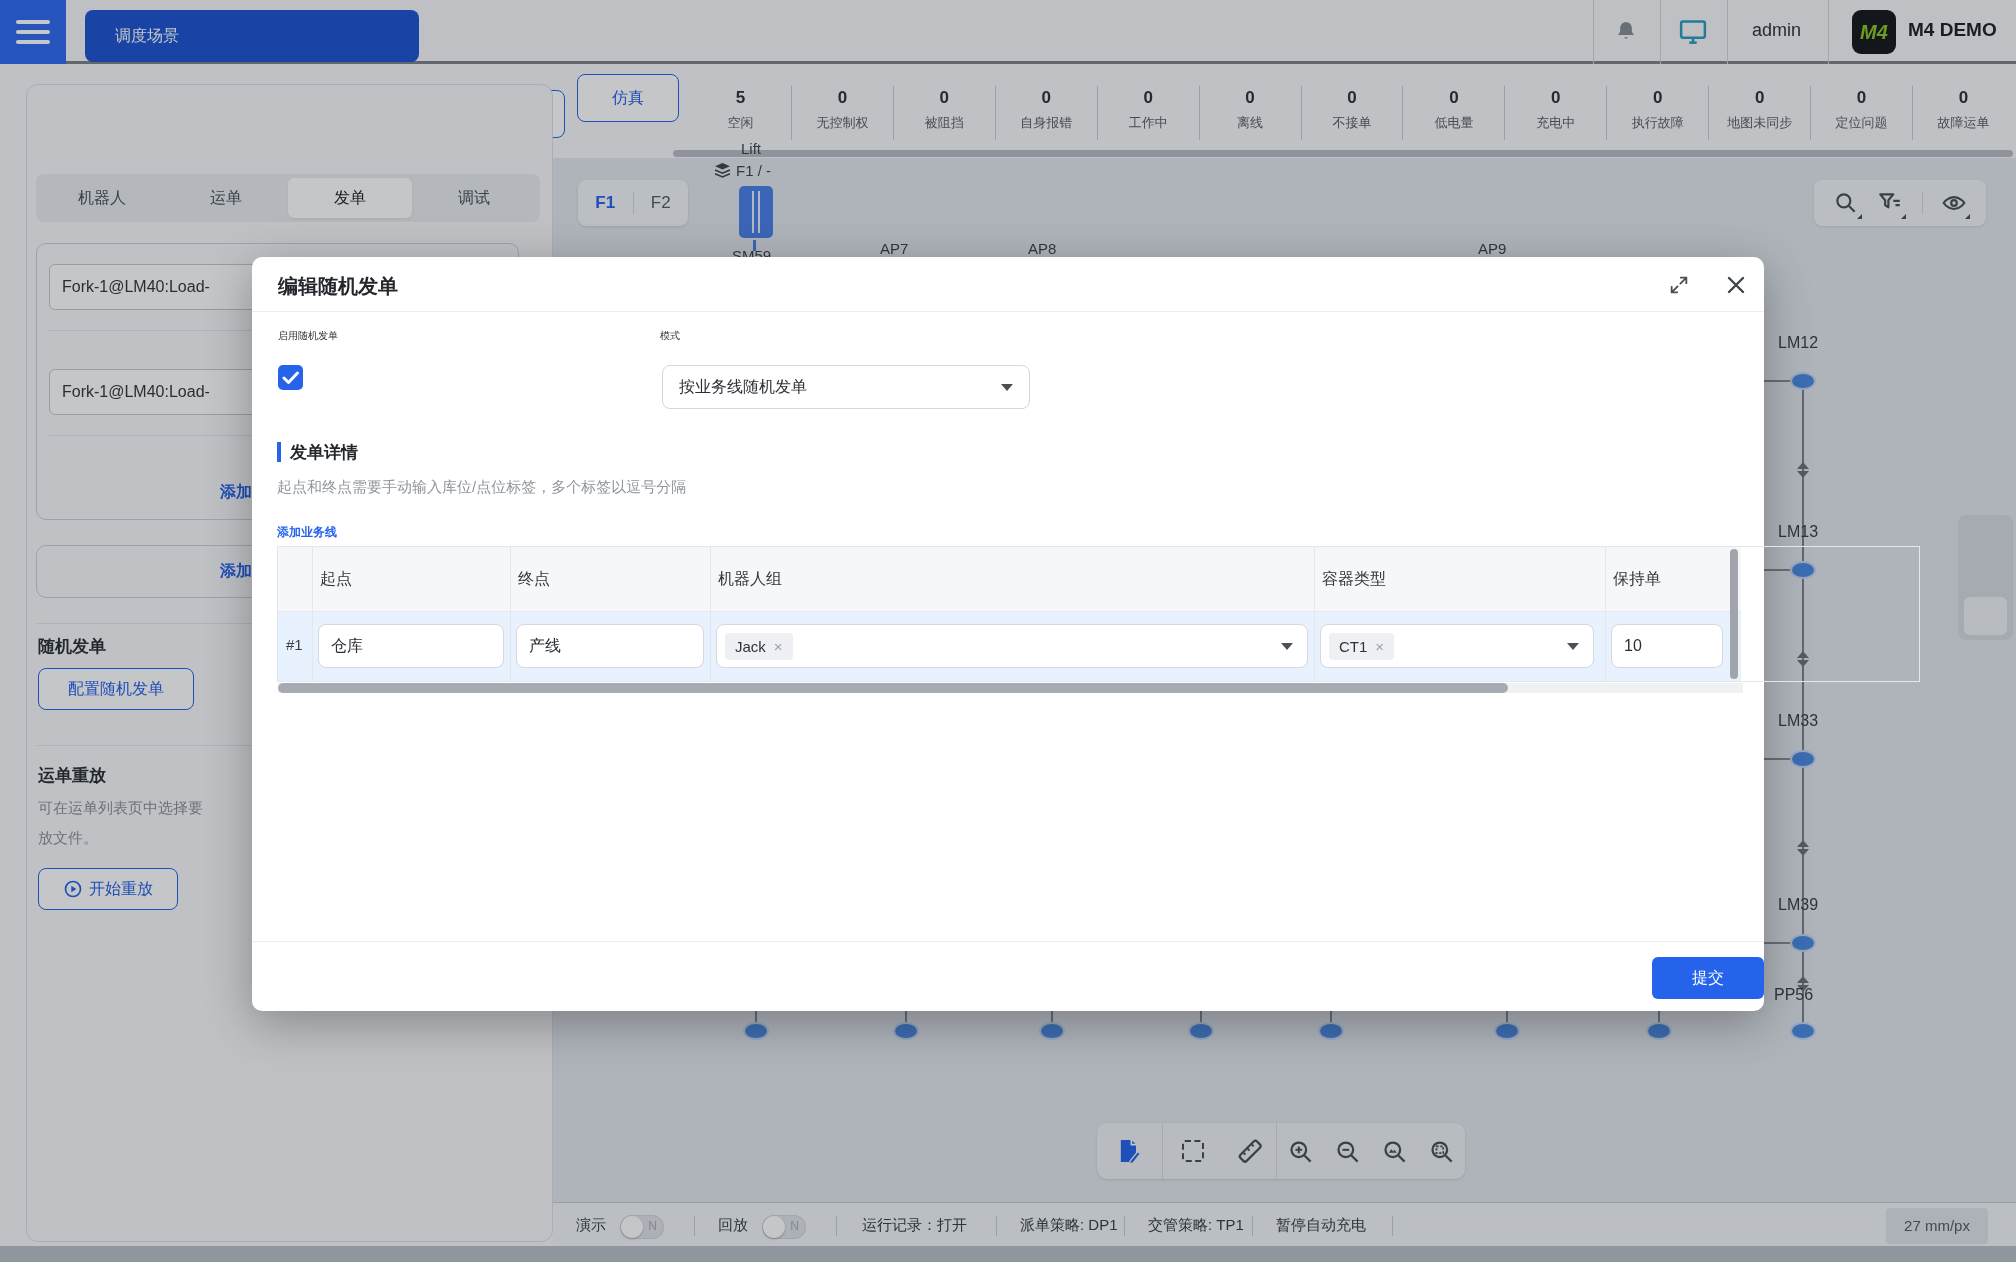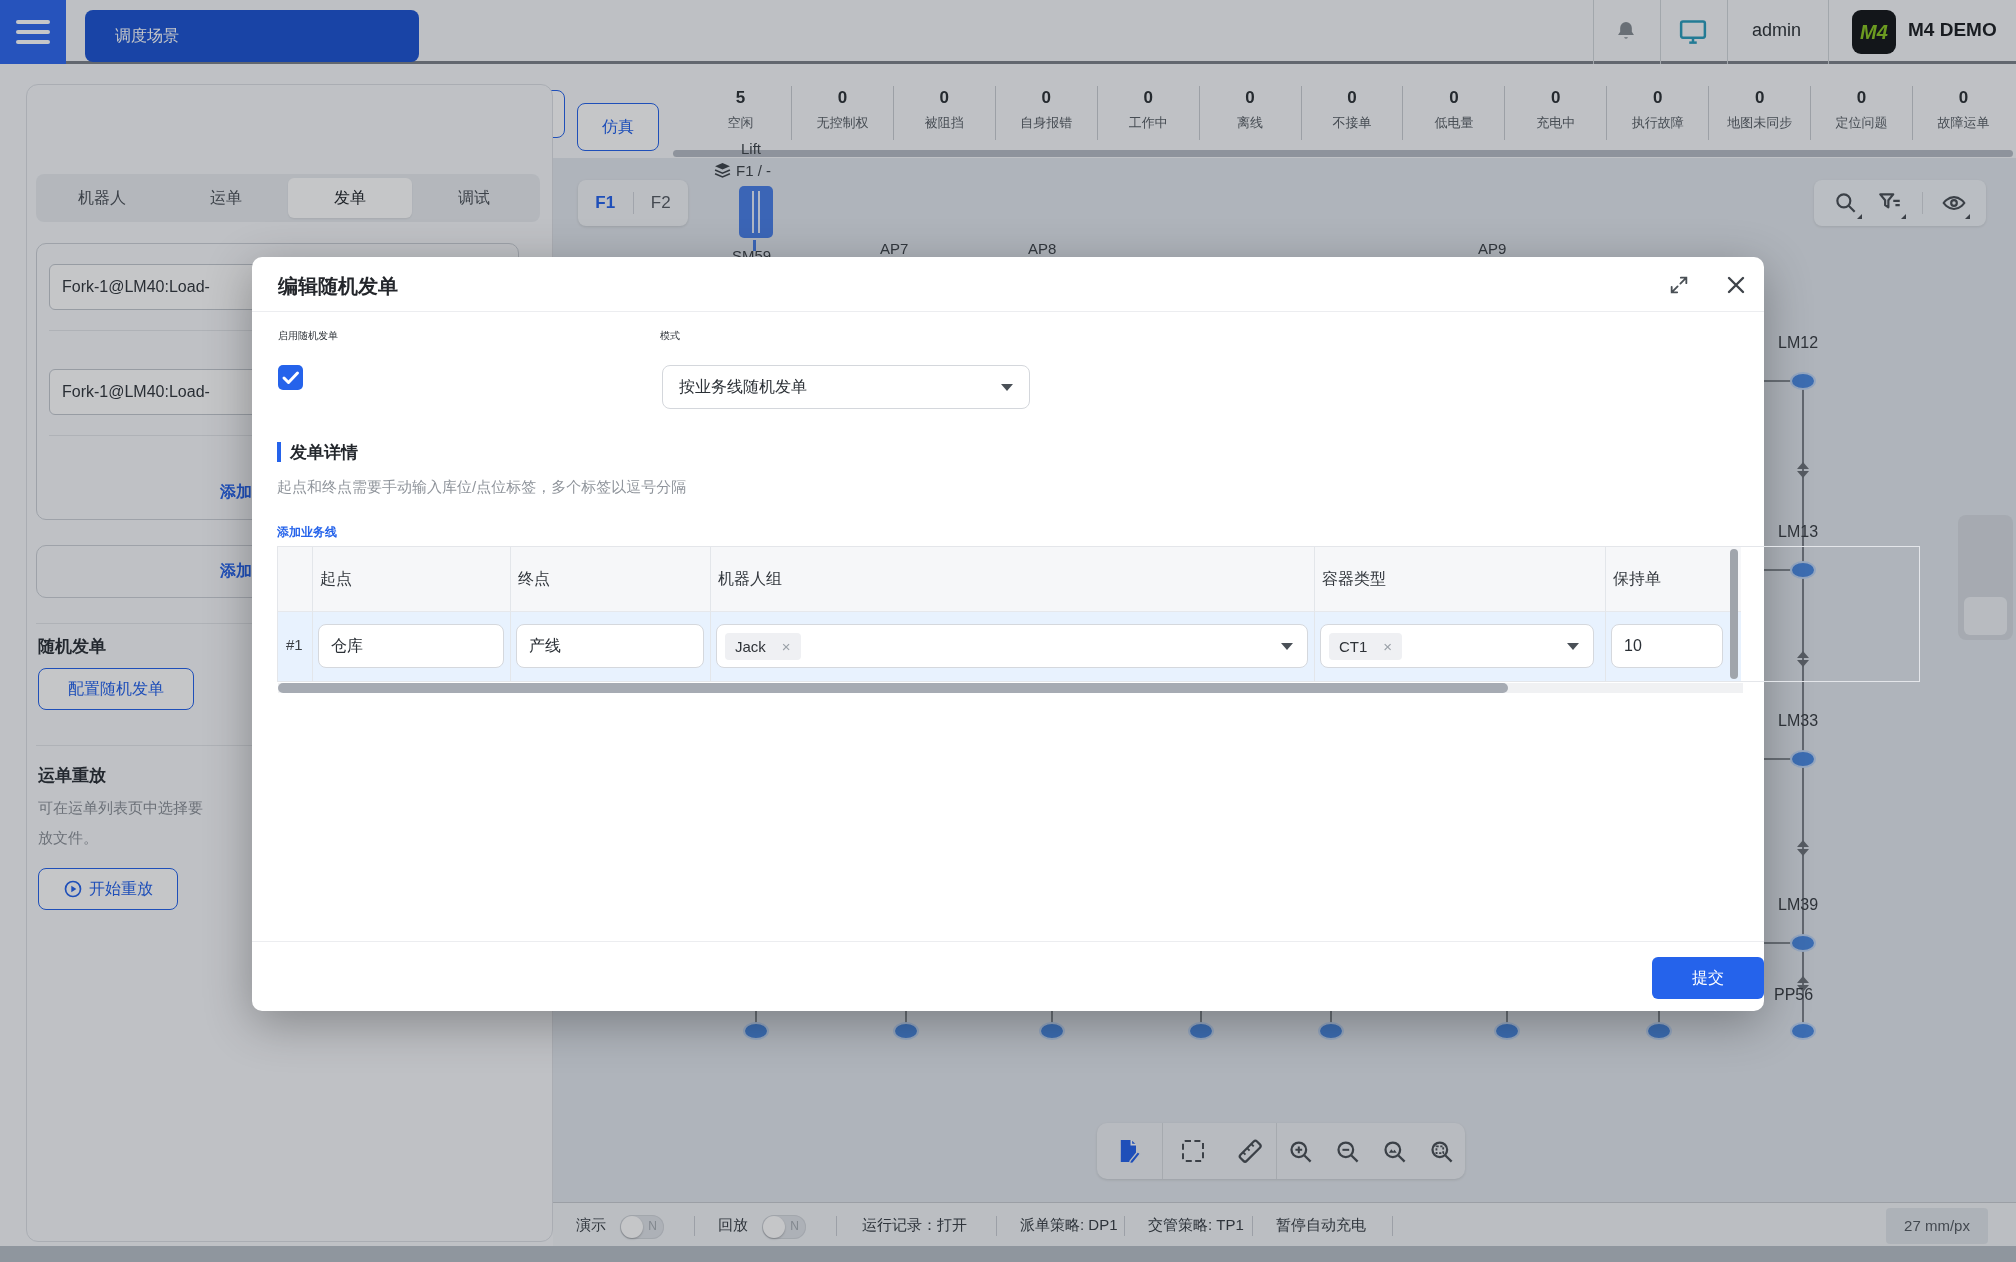--- a/index.html
+++ b/index.html
@@ -92,21 +92,21 @@
   .detail-desc { left:25px; top:221px; font-size:15px; color:#8f949b; }
   .add-line { left:25px; top:267px; font-size:12px; }
 
   .rtable { left:25px; top:289px; width:1643px; height:136px; border:1px solid #e4e6ea; }
   .rt-header { position:absolute; left:0; top:0; width:1463px; height:65px; background:#f6f7f9; border-bottom:1px solid #e6e8ec; }
   .rt-row { position:absolute; left:0; top:65px; width:1463px; height:69px; background:#e8f2fe; }
   .rt-col-h { position:absolute; top:22px; font-size:16px; font-weight:500; color:#33383e; }
   .col-div { position:absolute; top:0; width:1px; height:134px; background:#e3e6ea; }
   .cell-input { position:absolute; top:77px; height:44px; background:#fff; border:1px solid #d5d8dd; border-radius:8px; font-size:16px; color:#2b3036; padding:0 12px; font-family:"Liberation Sans","DejaVu Sans",sans-serif; }
   .cell-select { position:absolute; top:77px; height:44px; background:#fff; border:1px solid #d5d8dd; border-radius:8px; display:flex; align-items:center; padding:0 14px 0 8px; cursor:pointer; }
-  .tag { background:#eff0f3; border-radius:4px; padding:5px 10px; font-size:15px; color:#2f3338; display:flex; align-items:center; gap:16px; }
+  .tag { background:#eff0f3; border-radius:4px; padding:5px 10px; font-size:15px; color:#2f3338; display:flex; align-items:center; gap:8px; }
   .tag .x { color:#9aa0a7; font-size:15px; cursor:pointer; }
   .hscroll-track { position:absolute; left:0; top:136px; width:1465px; height:10px; background:#f0f1f3; }
   .hscroll-thumb { position:absolute; left:0; top:0; width:1230px; height:10px; background:#a6abb3; border-radius:5px; }
   .vscroll { position:absolute; left:1452px; top:2px; width:8px; height:130px; background:#a0a5ac; border-radius:4px; }
   .submit-btn { left:1400px; top:700px; width:112px; height:42px; background:#2563eb; color:#fff; font-size:16px; border:none; border-radius:6px; cursor:pointer; }
   svg { display:block; }
 </style>
 </head>
 <body>
 
@@ -153,21 +153,21 @@
     <span>DEMO</span>
     <span class="caret" style="margin-left:auto"></span>
   </div>
   <div class="abs btn-outline" style="left:467px; top:90px; width:98px; height:48px;">
     <svg width="19" height="19" viewBox="0 0 24 24">
       <circle cx="12" cy="12" r="3.2" fill="none" stroke="#2563eb" stroke-width="2"></circle>
       <path d="M12 2.5v3.2M12 18.3v3.2M2.5 12h3.2M18.3 12h3.2M5.3 5.3l2.2 2.2M16.5 16.5l2.2 2.2M18.7 5.3l-2.2 2.2M7.5 16.5l-2.2 2.2" stroke="#2563eb" stroke-width="2"></path>
     </svg>
     <span>编辑</span>
   </div>
-  <div class="abs btn-outline" style="left:577px; top:103px; width:82px; height:48px;">
+  <div class="abs btn-outline" style="left:577px; top:74px; width:102px; height:48px;">
     <span>仿真</span>
   </div>
 
   <div class="abs counters">
     <div class="counter">
         <div class="val">5</div>
         <div class="lbl">空闲</div>
       </div>
     <div class="counter">
         <div class="val">0</div>

